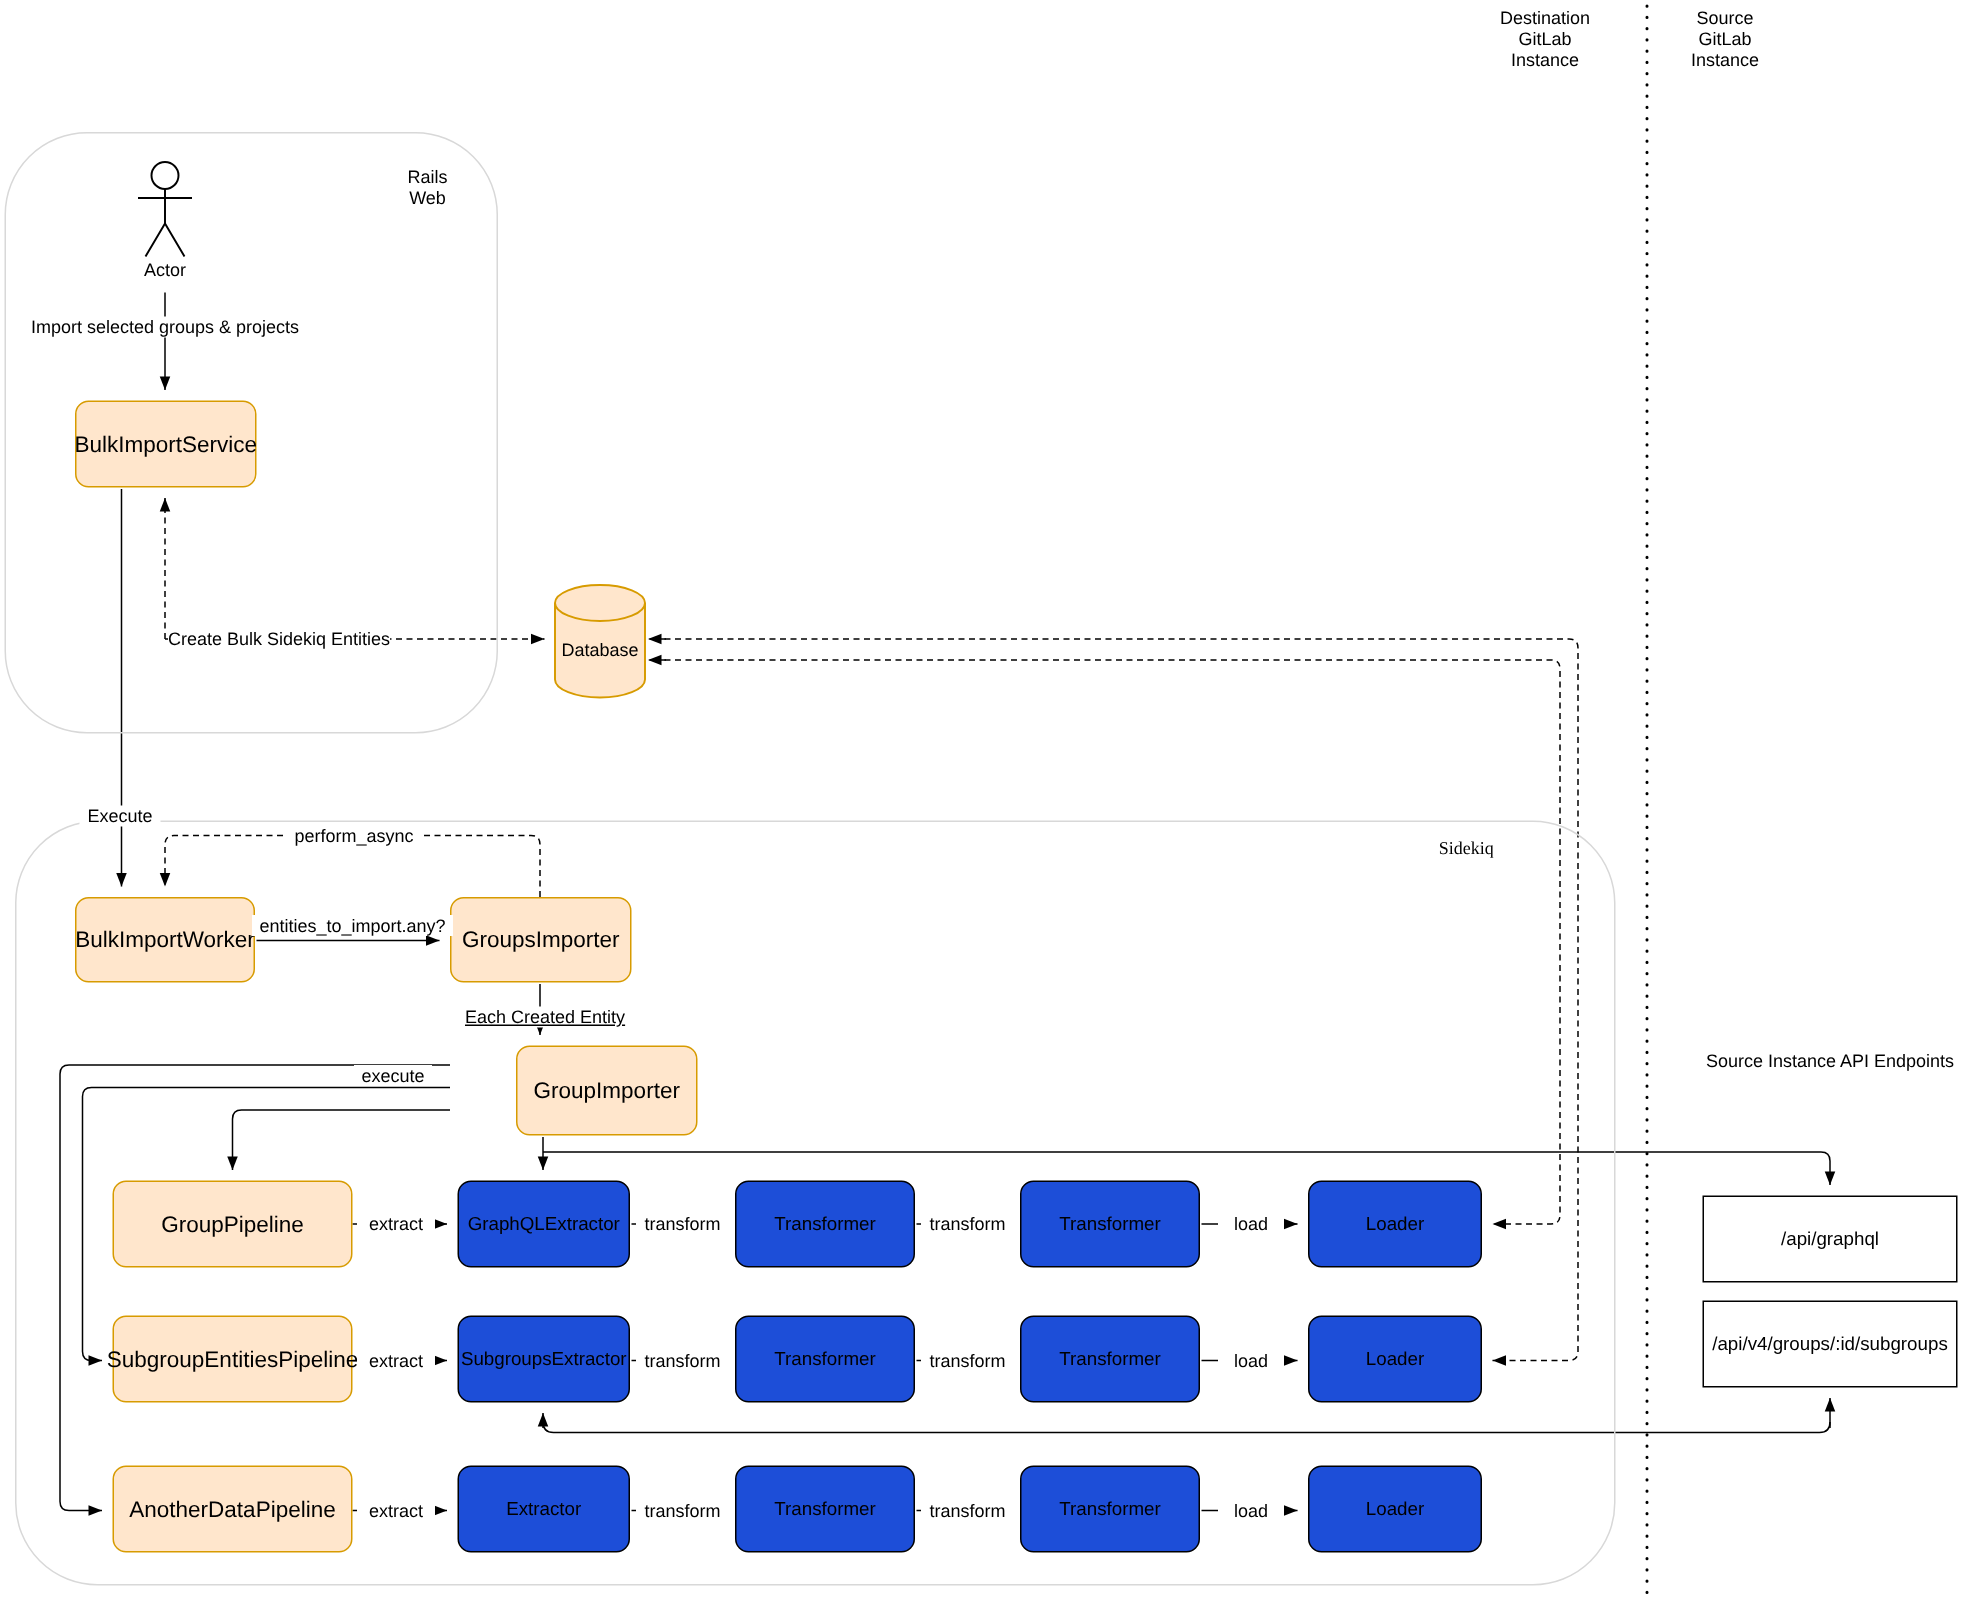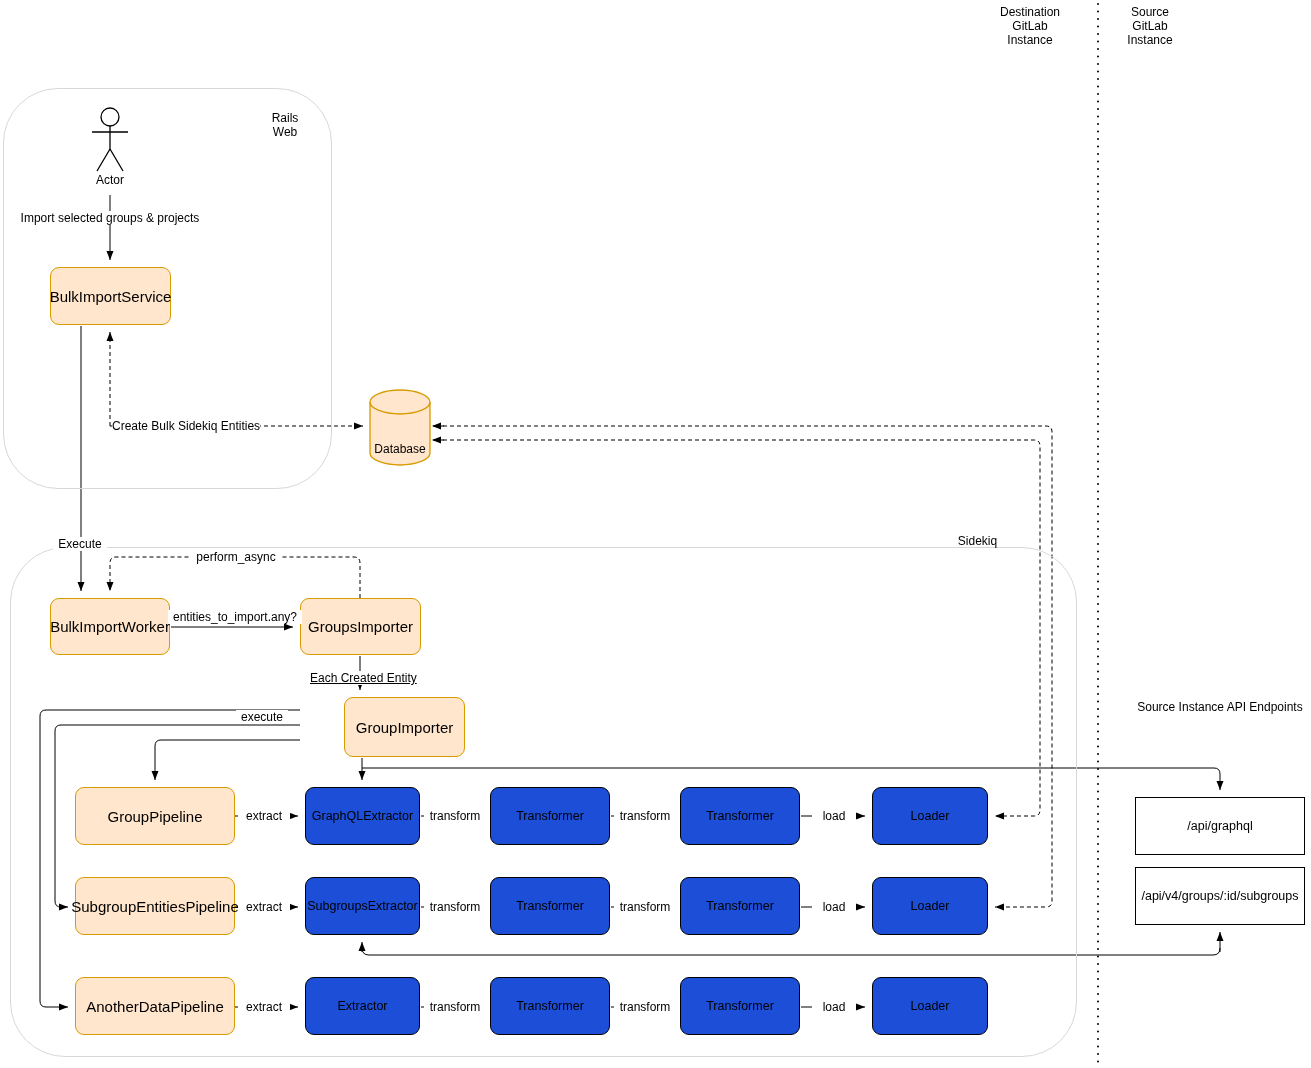--- a/index.html
+++ b/index.html
@@ -12,21 +12,21 @@
          font-size:15px;line-height:15px;padding:2px;box-sizing:border-box;}
   .wnode{position:absolute;background:#1d4ed8;border:1px solid #000;border-radius:9px;
          display:flex;align-items:center;justify-content:center;text-align:right;
          font-size:12.5px;line-height:15px;box-sizing:border-box;}
   .abox{position:absolute;background:#fff;border:1px solid #000;
         display:flex;align-items:center;justify-content:center;text-align:center;
         font-size:12.5px;box-sizing:border-box;}
   .rlabel{position:absolute;font-size:12px;line-height:14px;text-align:center;white-space:pre-line;}
   .elabel{position:absolute;font-size:12px;line-height:14px;text-align:center;
           background:#fff;white-space:nowrap;}
-  .plain{background:transparent;margin-top:16px;}
+  .plain{background:transparent;}
 </style>
 </head>
 <body>
 
 <div id="canvas">
 
   <svg id="edge-layer" width="1311" height="1068" viewBox="0 0 1311 1068">
     <defs>
       <marker id="arrow" viewBox="0 0 10 8" refX="9.5" refY="4" markerWidth="10" markerHeight="8" orient="auto-start-reverse" markerUnits="userSpaceOnUse">
         <path d="M0.5,0.5 L9.5,4 L0.5,7.5 Z" fill="#000"></path>
@@ -91,21 +91,21 @@
   <div class="frame" style="left:10px;top:547px;width:1065px;height:508px;"></div>
 
   <div class="rlabel" style="left:975px;top:5px;width:110px;">Destination
 GitLab
 Instance</div>
   <div class="rlabel" style="left:1105px;top:5px;width:90px;">Source
 GitLab
 Instance</div>
   <div class="rlabel" style="left:250px;top:111px;width:70px;">Rails
 Web</div>
-  <div class="rlabel" style="left:930px;top:534px;width:95px;">Sidekiq</div>
+  <div class="rlabel" style="left:930px;top:558px;width:95px;font-family:Liberation Serif, serif;">Sidekiq</div>
   <div class="rlabel" style="left:1115px;top:700px;width:210px;">Source Instance API Endpoints</div>
   <div class="rlabel" style="left:85px;top:173px;width:50px;">Actor</div>
 
   <div class="onode" style="left:50px;top:267px;width:121px;height:58px;">BulkImportService</div>
   <div class="onode" style="left:300px;top:598px;width:121px;height:57px;">GroupsImporter</div>
   <div class="onode" style="left:50px;top:598px;width:120px;height:57px;">BulkImportWorker</div>
   <div class="onode" style="left:300px;top:697px;width:121px;height:60px;margin-left:44px;">GroupImporter</div>
   <div class="onode" style="left:75px;top:787px;width:160px;height:58px;">GroupPipeline</div>
   <div class="onode" style="left:75px;top:877px;width:160px;height:58px;">SubgroupEntitiesPipeline</div>
   <div class="onode" style="left:75px;top:977px;width:160px;height:58px;">AnotherDataPipeline</div>

